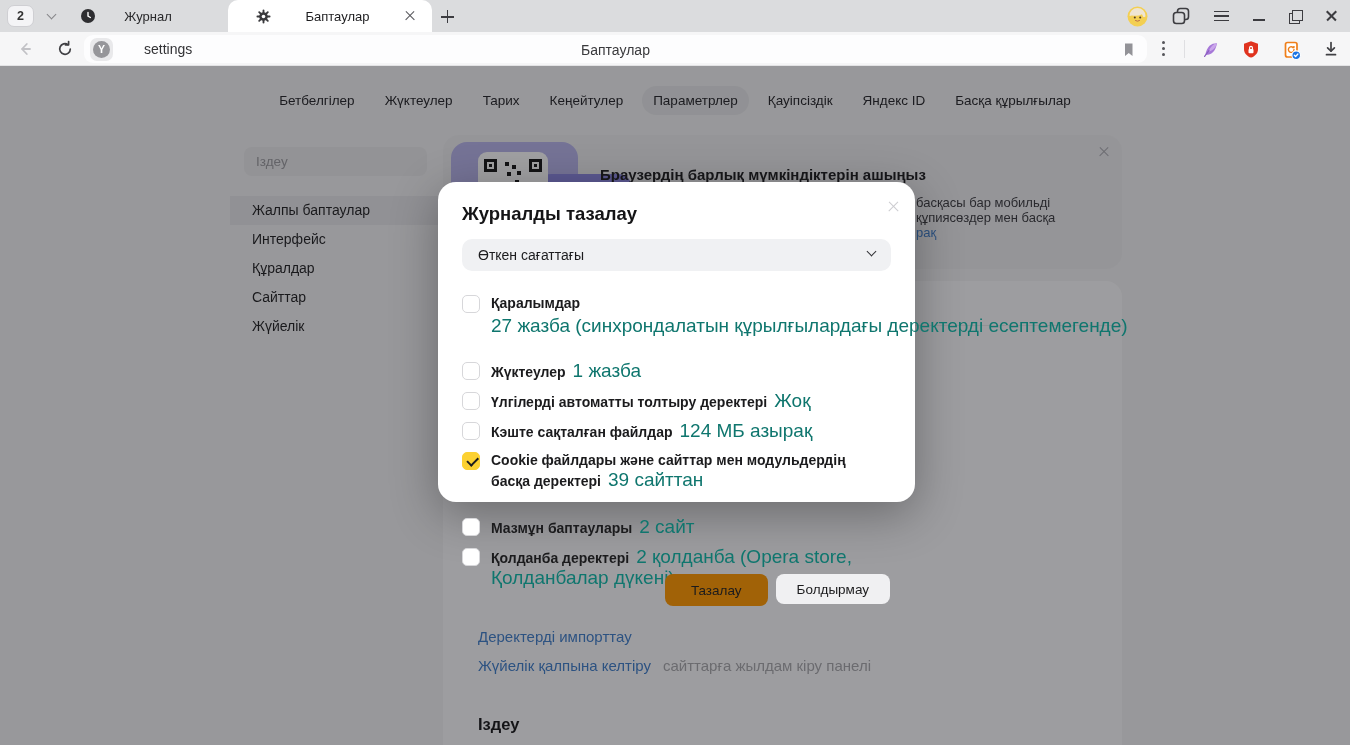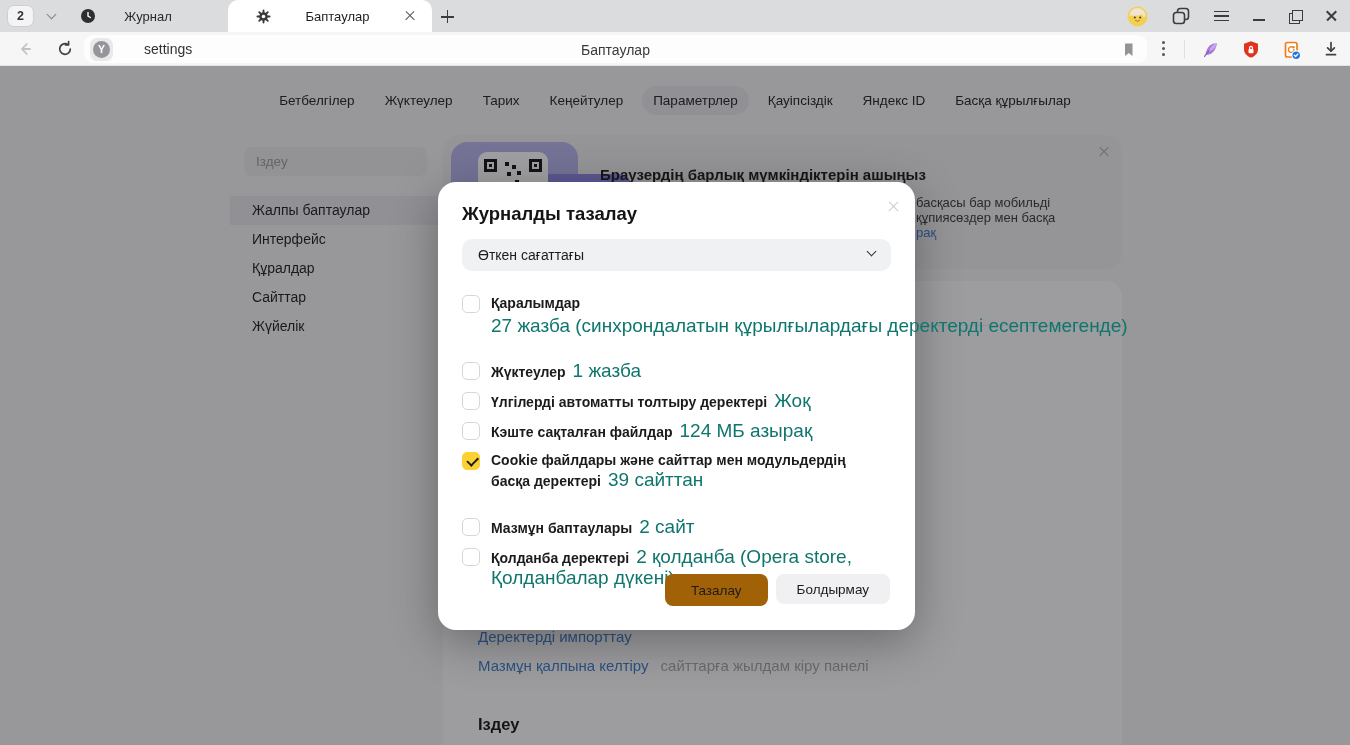--- a/index.html
+++ b/index.html
@@ -95,21 +95,21 @@
   .phone { position:absolute; left:86px; top:32px; width:95px; height:90px; border-radius:14px; background:#8d88e3; }
   .card { position:absolute; left:0; top:146px; width:679px; height:560px; background:#fbfbfc; border-radius:16px; }
   .card-div { position:absolute; left:0; top:44px; width:679px; height:1px; background:#e8e8ea; }
   .link-import { position:absolute; left:35px; top:347px; font-size:15px; }
   .link-row { position:absolute; left:35px; top:376px; font-size:15px; }
   .link-hint { color:#a7a7ab; margin-left:12px; font-size:15px; }
   .card-heading { position:absolute; left:35px; top:434px; font-size:16.5px; font-weight:700; color:#161618; }
   a.fake { text-decoration:none; }
   
   .overlay { position:absolute; left:0; top:66px; width:1350px; height:679px; background:rgba(18,18,22,0.40); z-index:50; }
-  .modal { position:absolute; left:438px; top:182px; width:477px; height:448px; background:#fff; border-radius:18px;
+  .modal { position:absolute; left:438px; top:182px; width:477px; height:320px; background:#fff; border-radius:18px;
     box-shadow:0 12px 48px rgba(0,0,0,0.32); z-index:100; }
   .modal-close { position:absolute; right:15px; top:18px; width:13px; height:13px; }
   .modal-close::before,.modal-close::after { content:""; position:absolute; left:0; top:5.8px; width:13px; height:1.4px; background:#ccccd0; }
   .modal-close::before{transform:rotate(45deg);} .modal-close::after{transform:rotate(-45deg);}
   .modal-title { position:absolute; left:24px; top:21px; font-size:18.5px; font-weight:700; color:#141416; }
   .period-select { position:absolute; left:24px; top:57px; width:429px; height:32px; background:#f0f1f3; border-radius:10px; }
   .period-select .val { position:absolute; left:16px; top:8px; font-size:14px; color:#1c1c1e; }
   .period-select .chev { position:absolute; right:16px; top:12px; border-color:#303034; }
   .clear-list { position:absolute; left:24px; top:112px; width:429px; }
   .row { display:flex; gap:11px; margin-bottom:9px; }
@@ -284,21 +284,21 @@
       <div class="banner-title">Браузердің барлық мүмкіндіктерін ашыңыз</div>
       <div class="banner-frag" style="top:60px">басқасы бар мобильді</div>
       <div class="banner-frag" style="top:75px">құпиясөздер мен басқа</div>
       <a class="banner-link fake" style="top:90px; color:#3f7dc9;">рақ</a>
     </div>
 
     <div class="card">
       <div class="card-div"></div>
       <a class="link-import fake" style="color:#3f7dc9;">Деректерді импорттау</a>
       <div class="link-row">
-        <a class="fake" style="color:#3f7dc9;">Мазмұн қалпына келтіру</a><span class="link-hint">сайттарға жылдам кіру панелі</span>
+        <a class="fake" style="color:#3f7dc9;">Жүйелік қалпына келтіру</a><span class="link-hint">сайттарға жылдам кіру панелі</span>
       </div>
       <div class="card-heading">Іздеу</div>
     </div>
   </div>
 </div>
 
 <div class="overlay"></div>
 
 <div class="modal">
   <span class="modal-close"></span>

